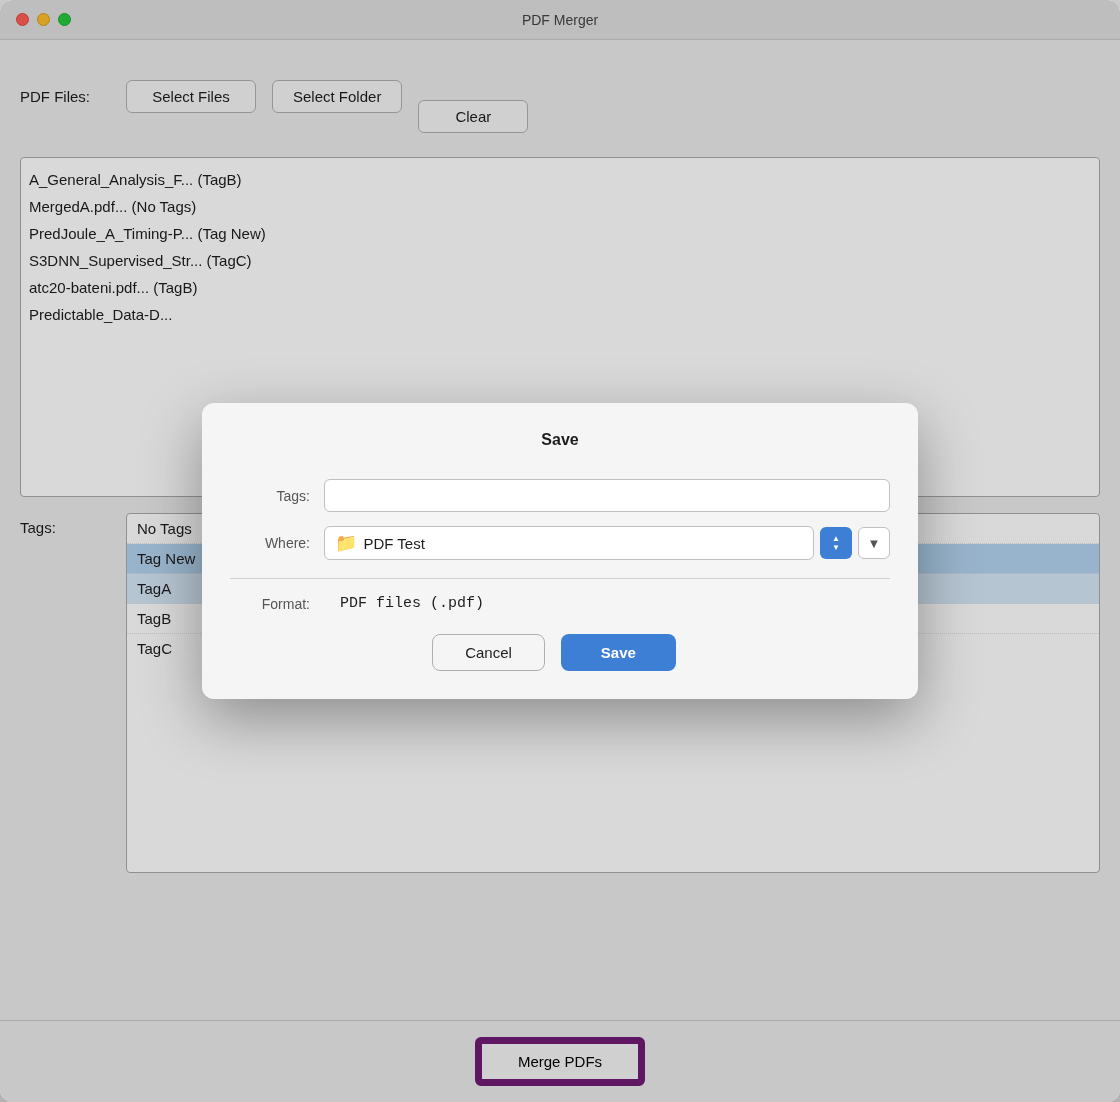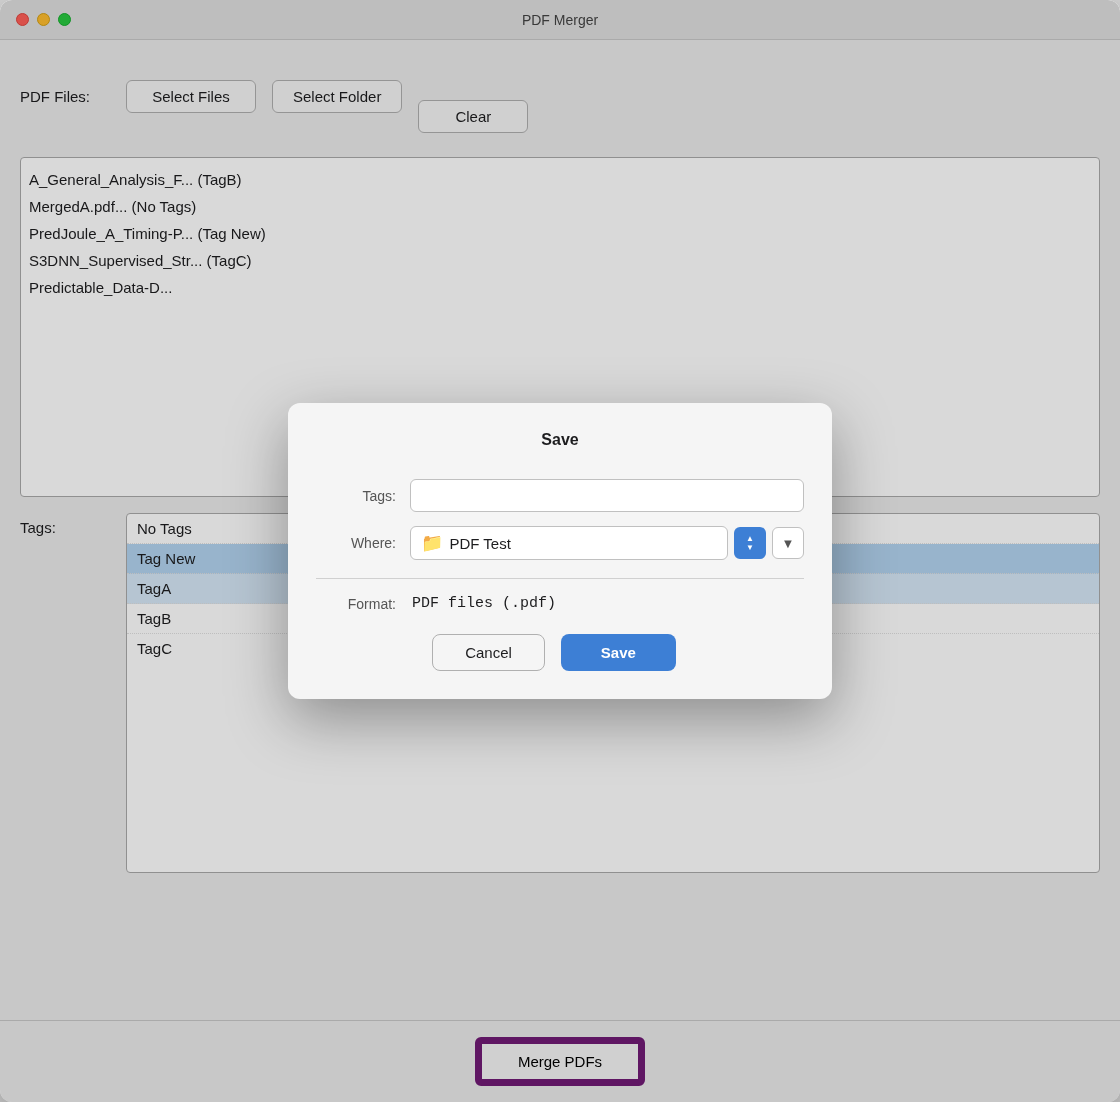--- a/index.html
+++ b/index.html
@@ -178,21 +178,21 @@
       justify-content: center;
       align-items: center;
       border-radius: 12px;
     }
 
     
     .save-dialog {
       background: #f5f5f5;
       border-radius: 12px;
       box-shadow: 0 20px 60px rgba(0,0,0,0.35);
-      width: 544px;
+      width: 716px;
       padding: 28px 0 24px 0;
       display: flex;
       flex-direction: column;
       align-items: stretch;
     }
 
     .save-dialog-title {
       text-align: center;
       font-size: 16px;
       font-weight: 700;
@@ -288,21 +288,21 @@
     .dialog-divider {
       height: 1px;
       background: #d0d0d0;
       margin: 10px 28px;
     }
 
     .format-row {
       display: flex;
       align-items: center;
       padding: 6px 28px;
-      gap: 2px;
+      gap: 16px;
     }
 
     .format-label {
       font-size: 14px;
       color: #555;
       min-width: 80px;
       text-align: right;
       margin-right: 14px;
     }
 
@@ -373,20 +373,21 @@
       <button class="mac-button">Select Files</button>
       <button class="mac-button">Select Folder</button>
       <button class="mac-button" style="min-width:110px;margin-top:40px;">Clear</button>
     </div>
 
     <div class="files-list-box">
       <div>A_General_Analysis_F... (TagB)</div>
       <div>MergedA.pdf... (No Tags)</div>
       <div>PredJoule_A_Timing-P... (Tag New)</div>
       <div>S3DNN_Supervised_Str... (TagC)</div>
+      <div>atc20-bateni.pdf... (TagB)</div>
       <div>Predictable_Data-D...</div>
     </div>
 
     <div class="tags-section">
       <span class="tags-label">Tags:</span>
       <div class="tags-list-box" style="flex:1;">
         <div class="tag-item">No Tags</div>
         <div class="tag-item selected-blue">Tag New</div>
         <div class="tag-item selected-light">TagA</div>
         <div class="tag-item">TagB</div>

